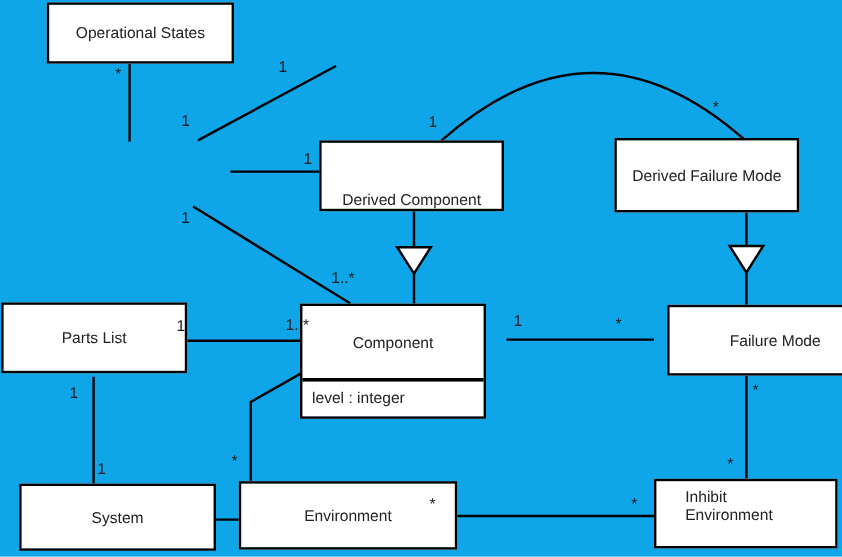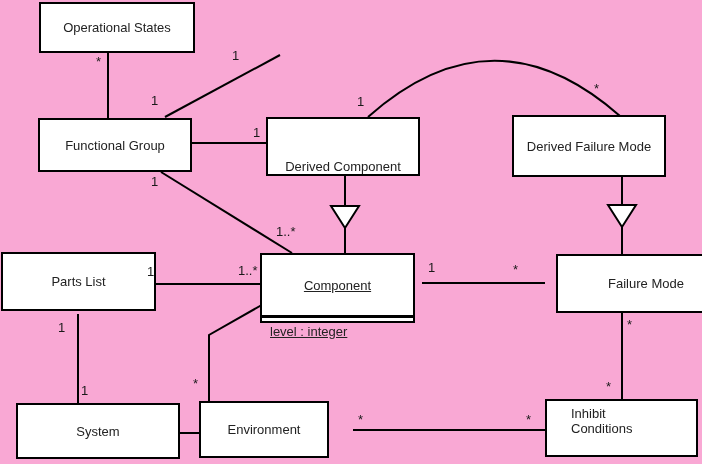--- a/index.html
+++ b/index.html
@@ -1,20 +1,20 @@
 <!DOCTYPE html>
 <html><head>
 <meta charset="utf-8">
 <style>
   html, body { margin: 0; padding: 0; background: #ffffff; }
   .canvas {
     position: relative;
     width: 702px;
     height: 464px;
-    background: #f9a8d4;
+    background: #0ea5e9;
     font-family: "Liberation Sans", sans-serif;
     overflow: hidden;
   }
   .connectors {
     position: absolute;
     left: 0; top: 0;
     width: 702px; height: 464px;
   }
   .uml-class {
     position: absolute;
@@ -121,59 +121,56 @@
     <g>
       <line x1="622" y1="313" x2="622" y2="399"></line>
     </g>
   </svg>
 
   <div class="uml-class" style="left:39px; top:2px; width:156px; height:51px;">
     <div class="cname">Operational States</div>
   </div>
 
 
-  <div class="uml-class" style="left:38px; top:118px; width:154px; height:54px;">
-    <div class="cname">Functional Group</div>
-  </div>
 
   <div class="uml-class" style="left:266px; top:117px; width:154px; height:59px;align-items:flex-end;">
     <div class="cname">Derived Component</div>
   </div>
 
   <div class="uml-class" style="left:512px; top:115px; width:154px; height:62px;">
     <div class="cname">Derived Failure Mode</div>
   </div>
 
   <div class="uml-class" style="left:1px; top:252px; width:155px; height:59px;">
     <div class="cname">Parts List</div>
   </div>
 
-  <div class="uml-class-compart" style="left:260px; top:253px; width:155px; height:70px;text-decoration:underline;">
+  <div class="uml-class-compart" style="left:250px; top:253px; width:155px; height:96px;">
     <div class="compart-name">
       <span>Component</span>
     </div>
     <div class="compart-attrs">
       <span>level : integer</span>
     </div>
   </div>
 
   <div class="uml-class" style="left:545px; top:254px; width:180px; height:59px;margin-left:11px;">
     <div class="cname">Failure Mode</div>
   </div>
 
   <div class="uml-class" style="left:16px; top:403px; width:164px; height:56px;">
     <div class="cname">System</div>
   </div>
 
-  <div class="uml-class" style="left:199px; top:401px; width:130px; height:57px;">
+  <div class="uml-class" style="left:199px; top:401px; width:182px; height:57px;">
     <div class="cname">Environment</div>
   </div>
 
   <div class="uml-class topleft-text" style="left:545px; top:399px; width:153px; height:58px;">
-    <div class="cname">Inhibit Conditions</div>
+    <div class="cname">Inhibit Environment</div>
   </div>
 
   <span class="mult" style="left:96px; top:55px;">*</span>
 
   <span class="mult" style="left:232px; top:49px;">1</span>
   <span class="mult" style="left:151px; top:94px;">1</span>
 
   <span class="mult" style="left:253px; top:126px;">1</span>
 
   <span class="mult" style="left:151px; top:175px;">1</span>

